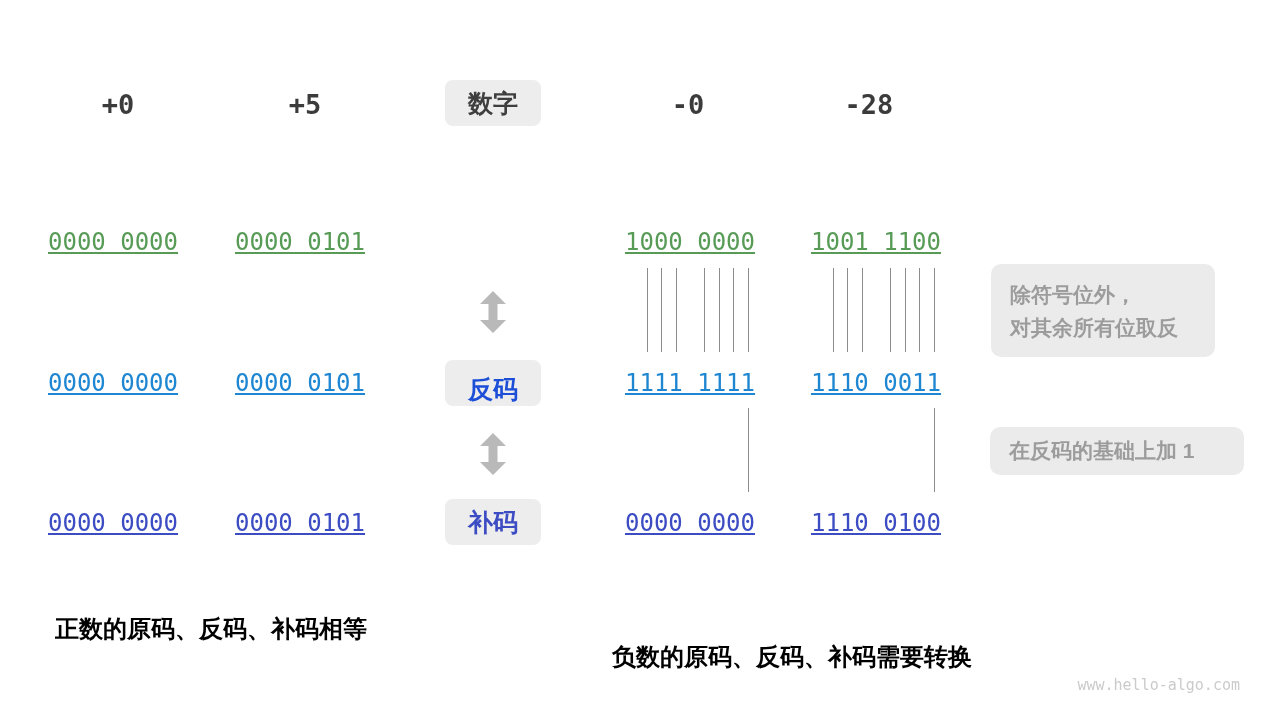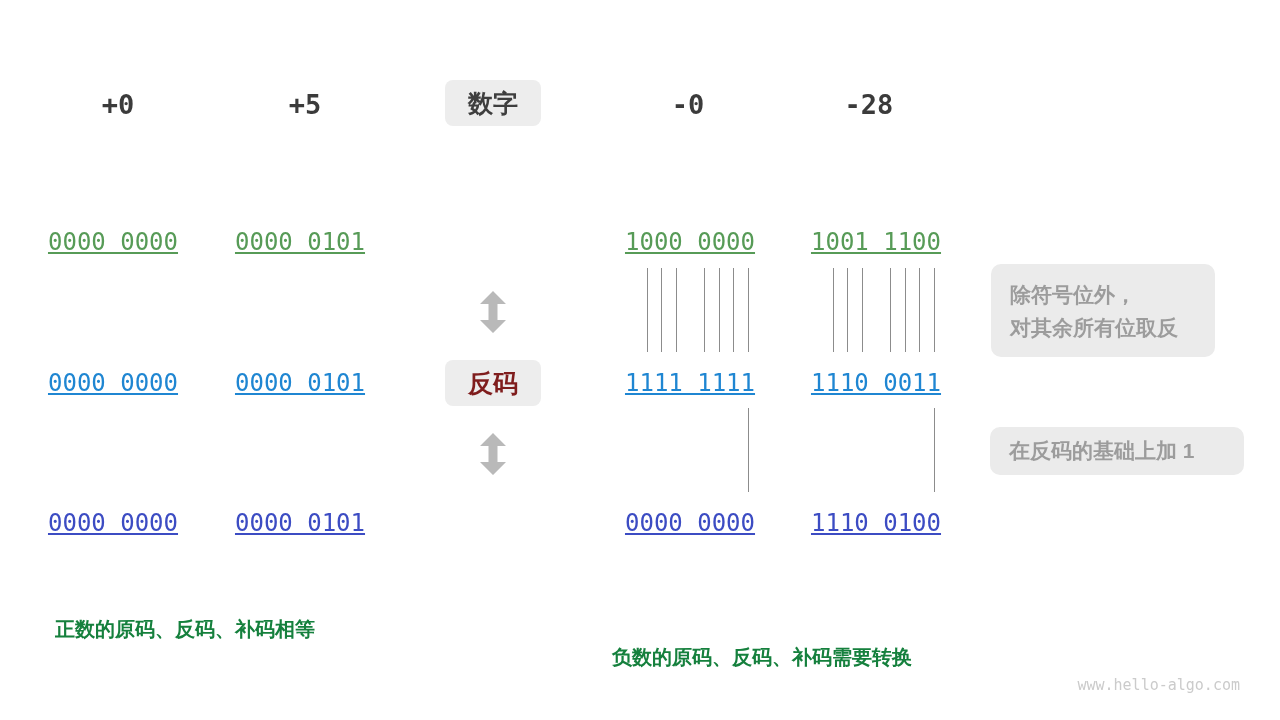--- a/index.html
+++ b/index.html
@@ -16,21 +16,21 @@
   .hnum { top: 86px; height: 36px; font-size: 27px; font-weight: 700; color: #3b3b3b; }
 
   
   .tagbox {
     left: 445px; width: 96px; height: 46px; background: #ededed; border-radius: 8px;
     display: flex; align-items: center; justify-content: center;
     font-size: 25px; font-weight: 700;
   }
   .tag-num  { top: 80px;  color: #3e3e3e; }
   .tag-sm   { top: 219px; color: #579b57; }
-  .tag-oc   { top: 360px; color: #7f1d1d; }
+  .tag-oc   { top: 360px; color: #1d4ed8; align-items: flex-end; }
   .tag-tc   { top: 499px; color: #3c4cc3; }
 
   
   .bin { height: 36px; font-size: 24px; font-weight: 400; text-decoration: underline; }
   .row-sm { top: 224px; color: #579b57; }
   .row-oc { top: 365px; color: #1f86d2; }
   .row-tc { top: 505px; color: #3c4cc3; }
 
   
   .tick { position: absolute; width: 1px; background: #8c8c8c; }
@@ -46,21 +46,21 @@
   .note {
     background: #ebebeb; border-radius: 10px; color: #9c9c9c;
     font-weight: 700; display: flex; flex-direction: column; justify-content: center;
     padding-left: 19px;
   }
   .note1 { left: 991px; top: 264px; width: 224px; height: 93px; font-size: 21px; line-height: 33px; }
   .note2 { left: 990px; top: 427px; width: 254px; height: 48px; font-size: 21px; }
 
   
   .caption { top: 611px; height: 36px; display: flex; align-items: center;
-    font-size: 20px; font-weight: 700; color: #15803d; }
+    font-size: 24px; font-weight: 700; color: #000000; }
   .cap-left  { left: 55px; }
   .cap-right { left: 612px; margin-top: 28px; }
 
   
   .watermark { right: 40px; top: 676px; font-size: 15px; color: #cbcbcb; font-weight: 400; }
 </style>
 </head>
 <body>
 
 <div id="canvas">
@@ -68,20 +68,23 @@
   <span class="abs ctr mono hnum" style="left:118px">+0</span>
   <span class="abs ctr mono hnum" style="left:305px">+5</span>
   <span class="abs ctr mono hnum" style="left:688px">-0</span>
   <span class="abs ctr mono hnum" style="left:869px">-28</span>
 
   <div class="abs tagbox tag-num">
     <span>数字</span>
   </div>
   <div class="abs tagbox tag-oc">
     <span>反码</span>
+  </div>
+  <div class="abs tagbox tag-tc">
+    <span>补码</span>
   </div>
 
   <span class="abs ctr mono bin row-sm" style="left:113px">0000 0000</span>
   <span class="abs ctr mono bin row-sm" style="left:300px">0000 0101</span>
   <span class="abs ctr mono bin row-sm" style="left:690px">1000 0000</span>
   <span class="abs ctr mono bin row-sm" style="left:876px">1001 1100</span>
 
   <span class="abs ctr mono bin row-oc" style="left:113px">0000 0000</span>
   <span class="abs ctr mono bin row-oc" style="left:300px">0000 0101</span>
   <span class="abs ctr mono bin row-oc" style="left:690px">1111 1111</span>

